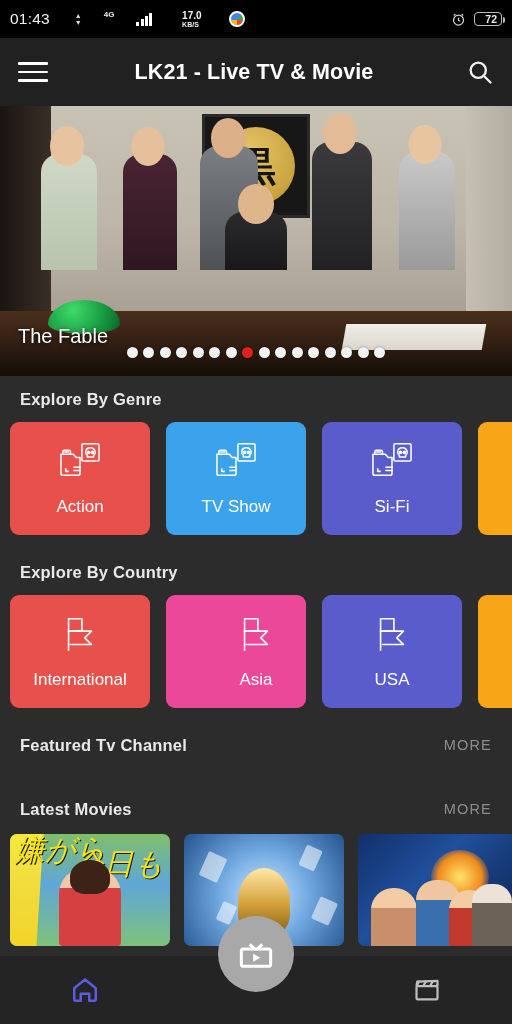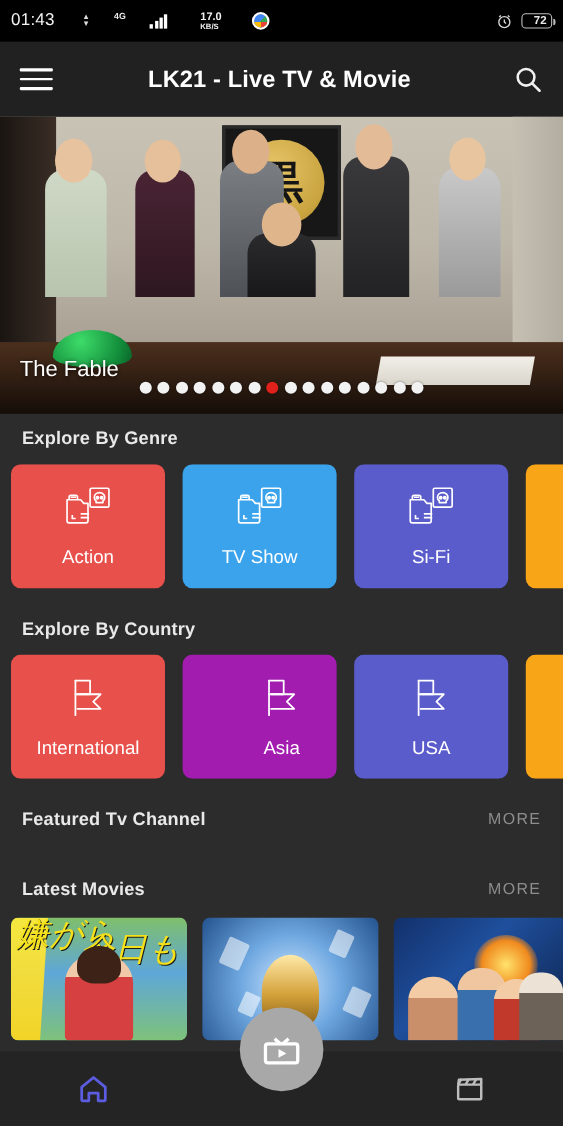--- a/index.html
+++ b/index.html
@@ -336,21 +336,21 @@
 </div>
 <div class="card-row" id="country-row">
     <div class="cat-card" style="background: rgb(232, 81, 75);">
       <svg class="cat-icon" viewBox="0 0 48 42" fill="none" stroke="#ffffff" stroke-width="1.7" stroke-linecap="round" stroke-linejoin="round">
         <path d="M12 5v33"></path>
         <path d="M12 5h14v13H12"></path>
         <path d="M14 18h22l-7 7 7 7H14"></path>
       </svg>
       <span class="lbl">International</span>
     </div>
-    <div class="cat-card" style="background: #a21caf; padding-left: 40px;">
+    <div class="cat-card" style="background: #ec4899; padding-left: 40px;">
       <svg class="cat-icon" viewBox="0 0 48 42" fill="none" stroke="#ffffff" stroke-width="1.7" stroke-linecap="round" stroke-linejoin="round">
         <path d="M12 5v33"></path>
         <path d="M12 5h14v13H12"></path>
         <path d="M14 18h22l-7 7 7 7H14"></path>
       </svg>
       <span class="lbl">Asia</span>
     </div>
     <div class="cat-card" style="background: rgb(90, 92, 203);">
       <svg class="cat-icon" viewBox="0 0 48 42" fill="none" stroke="#ffffff" stroke-width="1.7" stroke-linecap="round" stroke-linejoin="round">
         <path d="M12 5v33"></path>

